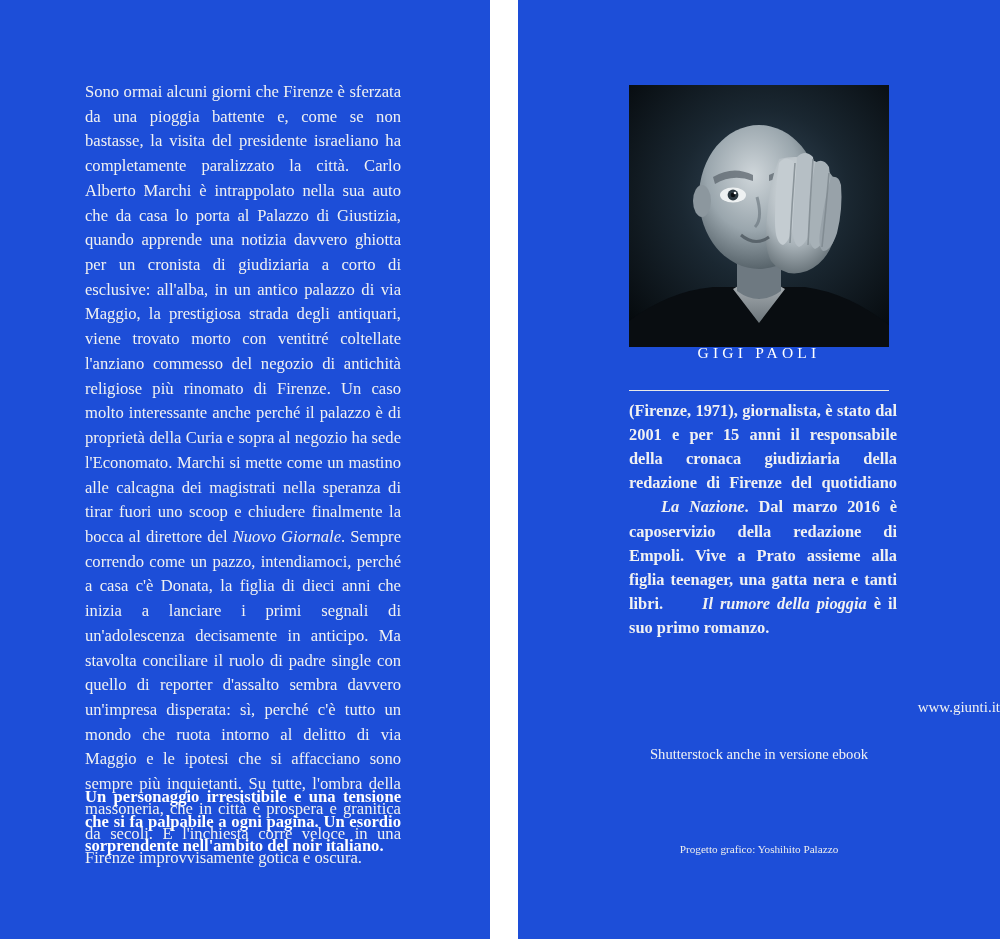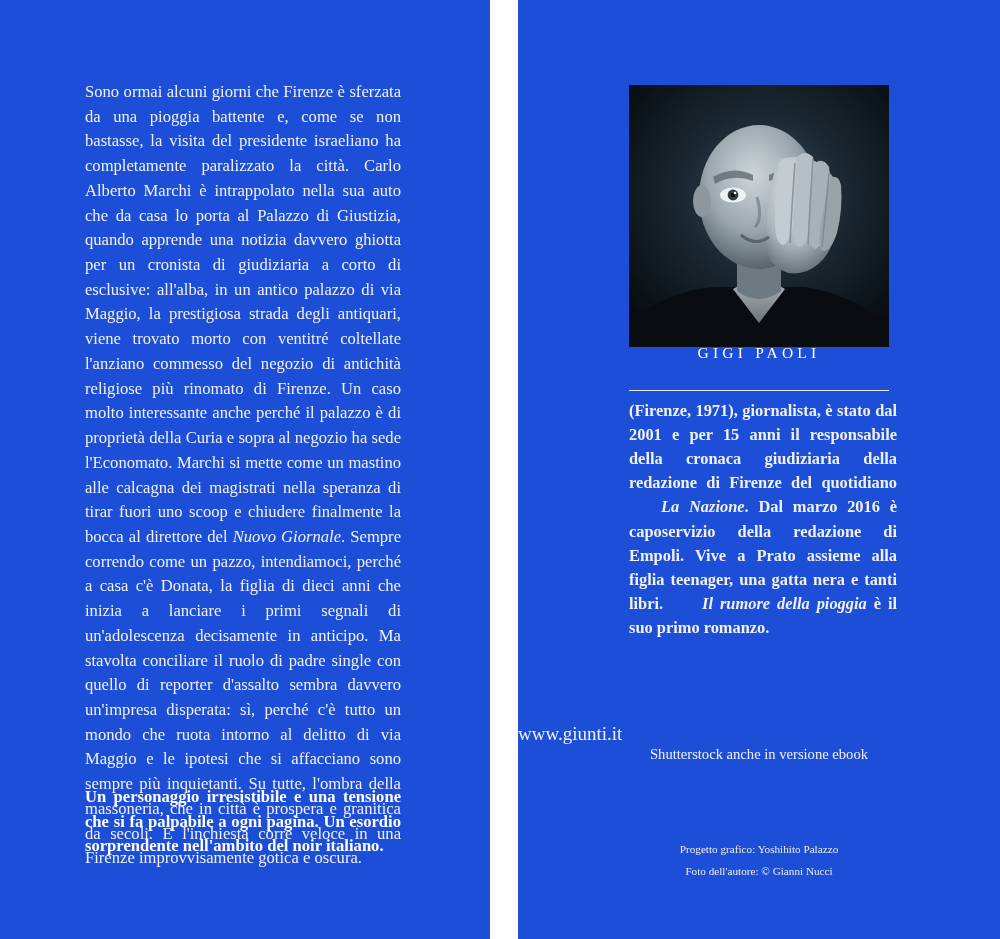--- a/index.html
+++ b/index.html
@@ -114,24 +114,23 @@
     font-weight: bold;
   }
   .author-bio p { margin: 0; }
   .author-bio .italic { font-style: italic; margin-left: 32px; }
 
   .website {
     position: absolute;
     left: 0;
     top: 699px;
     width: 482px;
-    text-align: left;
-    font-size: 19px;
-    color: #f0f1f2;
-    margin-top: 24px;
+    text-align: right;
+    font-size: 15px;
+    color: #f0f1f2;
   }
   .ebook-line {
     position: absolute;
     left: 0;
     top: 746px;
     width: 482px;
     text-align: center;
     font-size: 14.6px;
     color: #f0f1f2;
   }
@@ -234,17 +233,16 @@
 
     <div class="author-bio">
       <p><span>(Firenze, 1971), giornalista, è stato dal 2001 e per 15 anni il responsabile della cronaca giudiziaria della redazione di Firenze del quotidiano </span><span class="italic">La Nazione</span><span>. Dal marzo 2016 è caposervizio della redazione di Empoli. Vive a Prato assieme alla figlia teenager, una gatta nera e tanti libri. </span><span class="italic">Il rumore della pioggia</span><span> è il suo primo romanzo.</span></p>
     </div>
 
     <div class="website">www.giunti.it</div>
     <div class="ebook-line">Shutterstock anche in versione ebook</div>
 
     <div class="credits">
       <div>Progetto grafico: Yoshihito Palazzo</div>
-      <div>Foto dell'autore: © Gianni Nucci</div>
     </div>
 
   </div>
 </div>
 
 </body></html>

